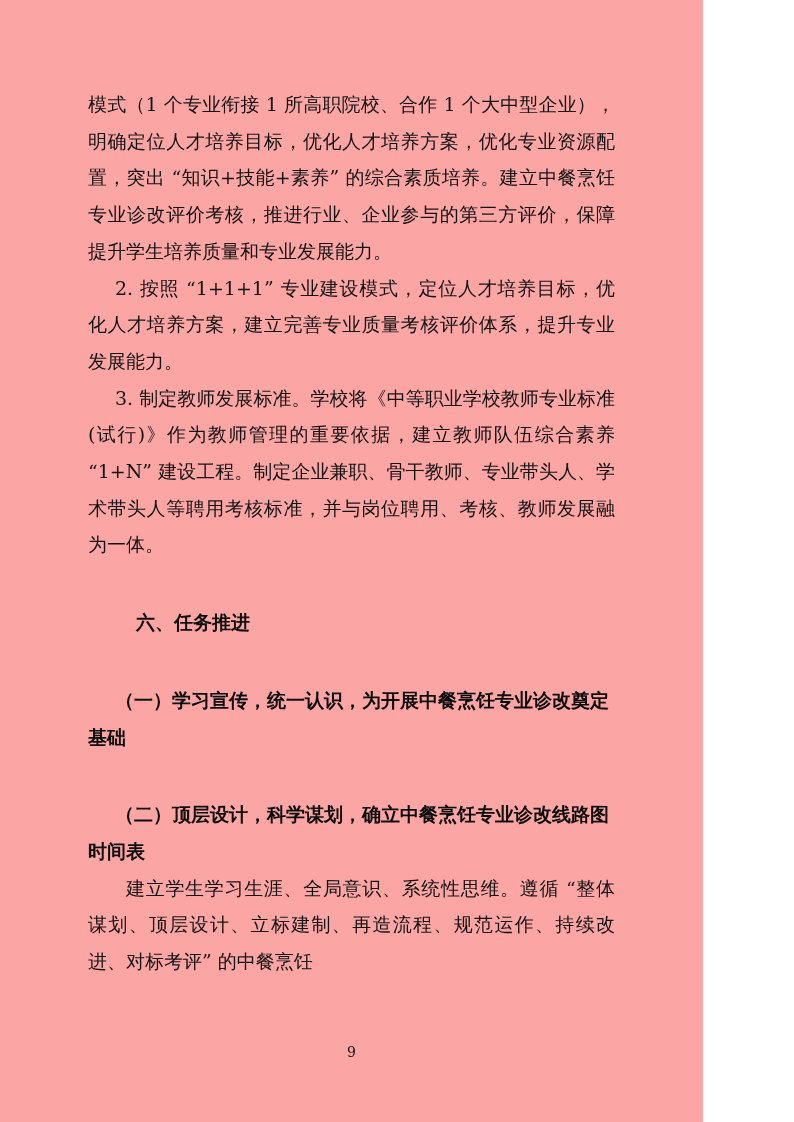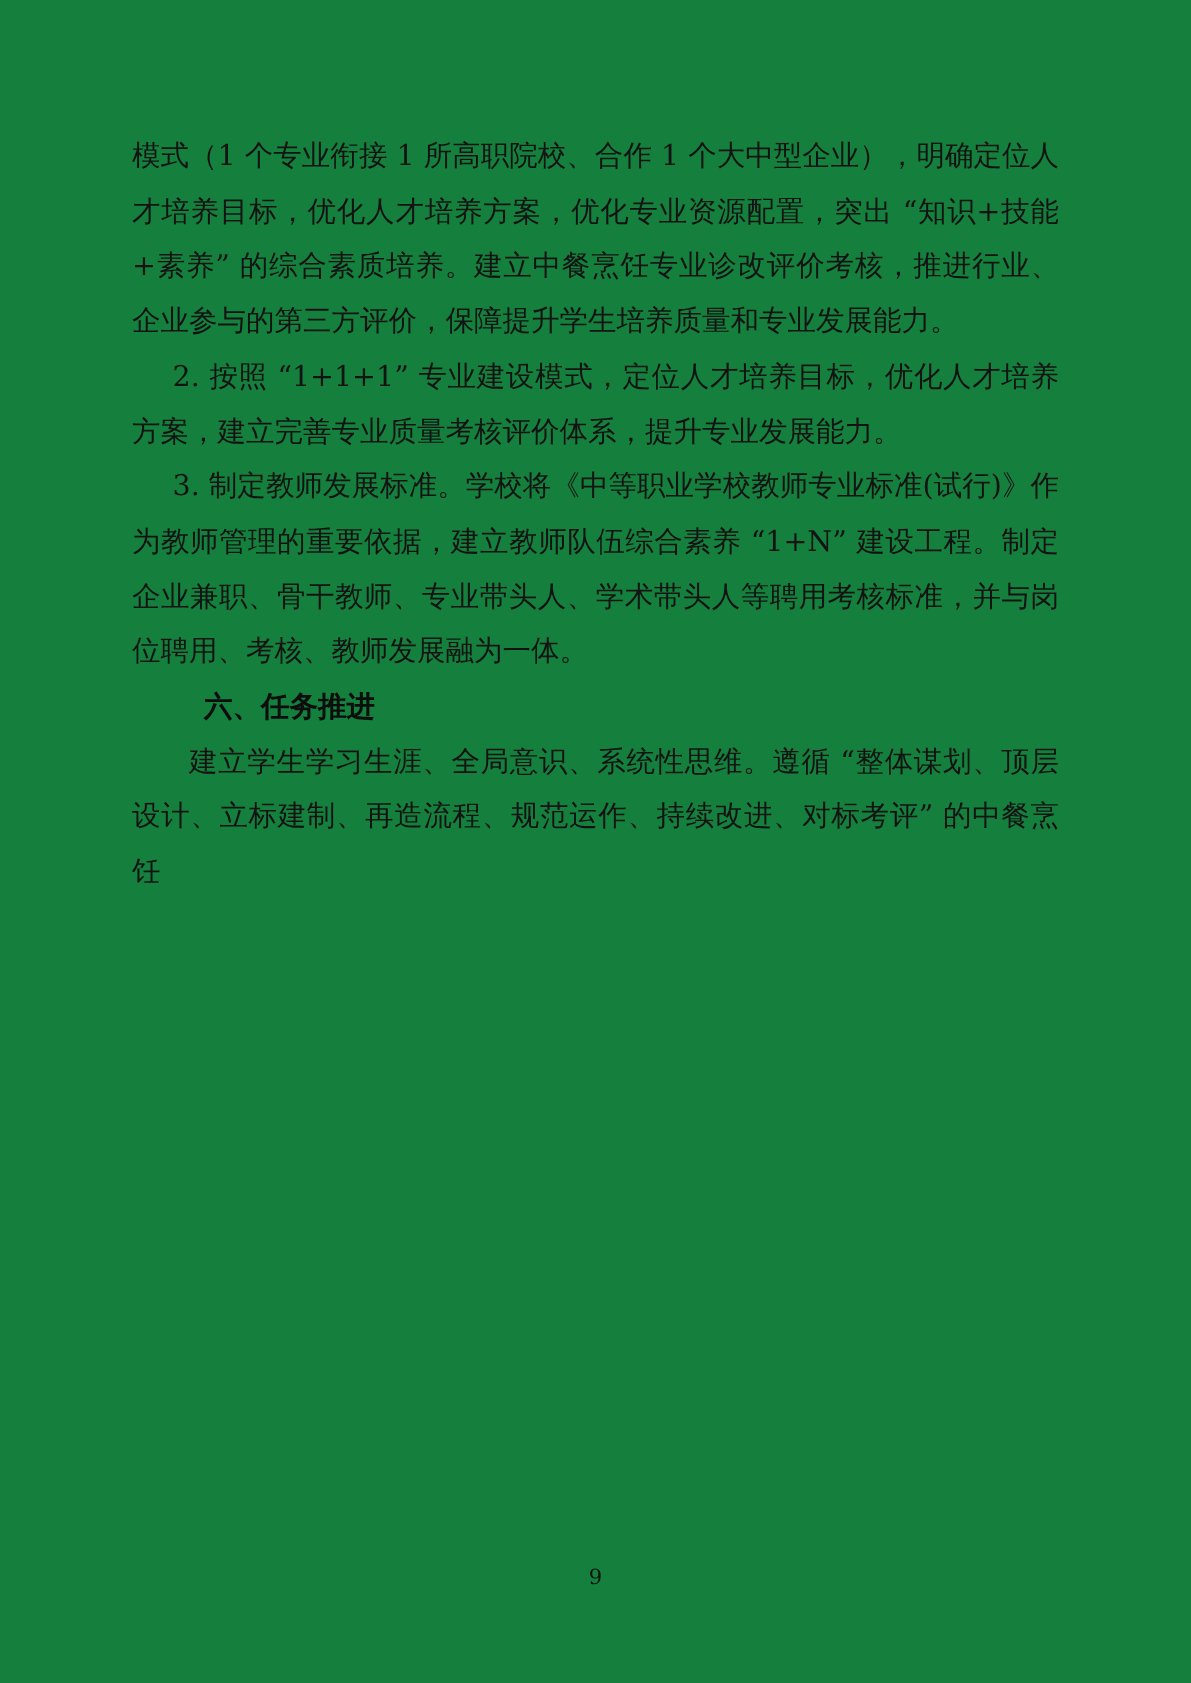--- a/index.html
+++ b/index.html
@@ -2,24 +2,24 @@
 <html><head>
 <meta charset="utf-8">
 <style>
   html, body {
     margin: 0;
     padding: 0;
     background: #ffffff;
   }
   .page {
     position: relative;
-    width: 794px;
+    width: 703px;
     height: 1122px;
     margin: 0;
-    background: #15803d;
+    background: #fca5a5;
     box-sizing: border-box;
     padding: 86px 88px 0 88px;
     overflow: hidden;
     font-family: "DejaVu Serif", "Liberation Serif", serif;
     color: #131313;
   }
   .blk {
     margin: 0;
     padding: 0;
     font-size: 19px;
@@ -30,20 +30,21 @@
     word-break: normal;
   }
   .indent-none { text-indent: 0; }
   .indent-item { text-indent: 27px; }
   .indent-body { text-indent: 38px; }
   .heading {
     font-family: "DejaVu Sans", "Liberation Sans", sans-serif;
     font-weight: 700;
     text-align: left;
     color: #0d0d0d;
+    margin-top: 41px;
   }
   .heading-lvl1 { text-indent: 48px; }
   .heading-lvl2 { text-indent: 27px; }
   .page-number {
     position: absolute;
     left: 0;
     right: 0;
     top: 1042px;
     text-align: center;
     font-size: 14px;
@@ -60,20 +61,22 @@
   <p class="blk indent-none">模式（1 个专业衔接 1 所高职院校、合作 1 个大中型企业），明确定位人才培养目标，优化人才培养方案，优化专业资源配置，突出 “知识+技能+素养” 的综合素质培养。建立中餐烹饪专业诊改评价考核，推进行业、企业参与的第三方评价，保障提升学生培养质量和专业发展能力。</p>
 
 
   <p class="blk indent-item">2. 按照 “1+1+1” 专业建设模式，定位人才培养目标，优化人才培养方案，建立完善专业质量考核评价体系，提升专业发展能力。</p>
 
   <p class="blk indent-item">3. 制定教师发展标准。学校将《中等职业学校教师专业标准(试行)》作为教师管理的重要依据，建立教师队伍综合素养 “1+N” 建设工程。制定企业兼职、骨干教师、专业带头人、学术带头人等聘用考核标准，并与岗位聘用、考核、教师发展融为一体。</p>
 
 
   <p class="blk heading heading-lvl1">六、任务推进</p>
 
+  <p class="blk heading heading-lvl2">（一）学习宣传，统一认识，为开展中餐烹饪专业诊改奠定基础</p>
 
 
+  <p class="blk heading heading-lvl2">（二）顶层设计，科学谋划，确立中餐烹饪专业诊改线路图时间表</p>
 
   <p class="blk indent-body">建立学生学习生涯、全局意识、系统性思维。遵循 “整体谋划、顶层设计、立标建制、再造流程、规范运作、持续改进、对标考评” 的中餐烹饪</p>
 
   <div class="page-number">9</div>
 
 </div>
 
 </body></html>

